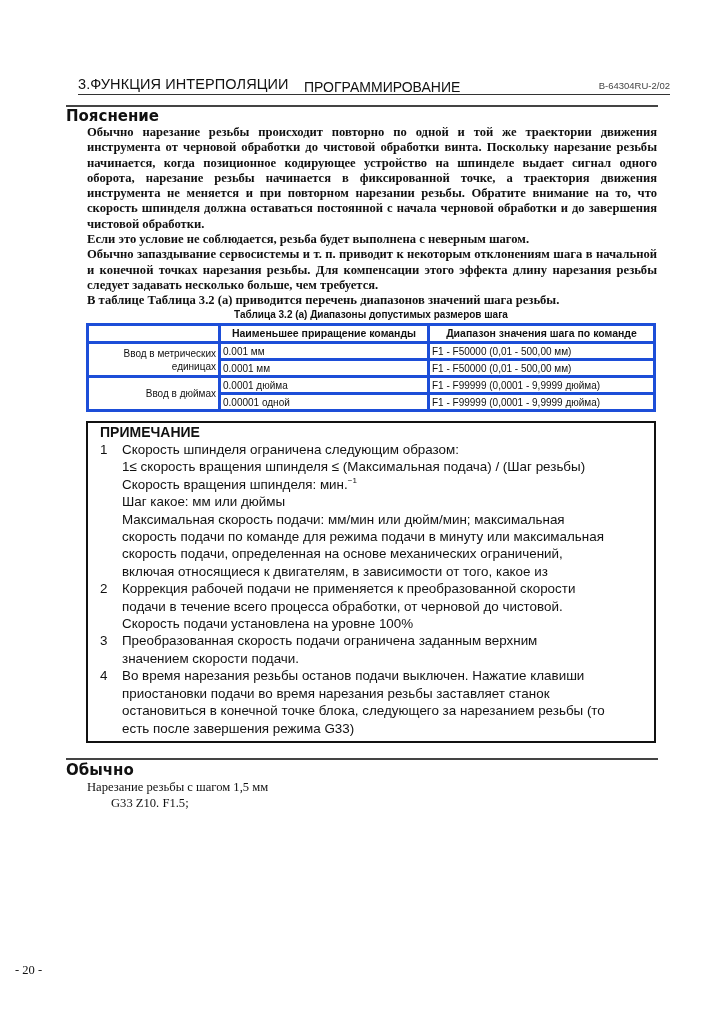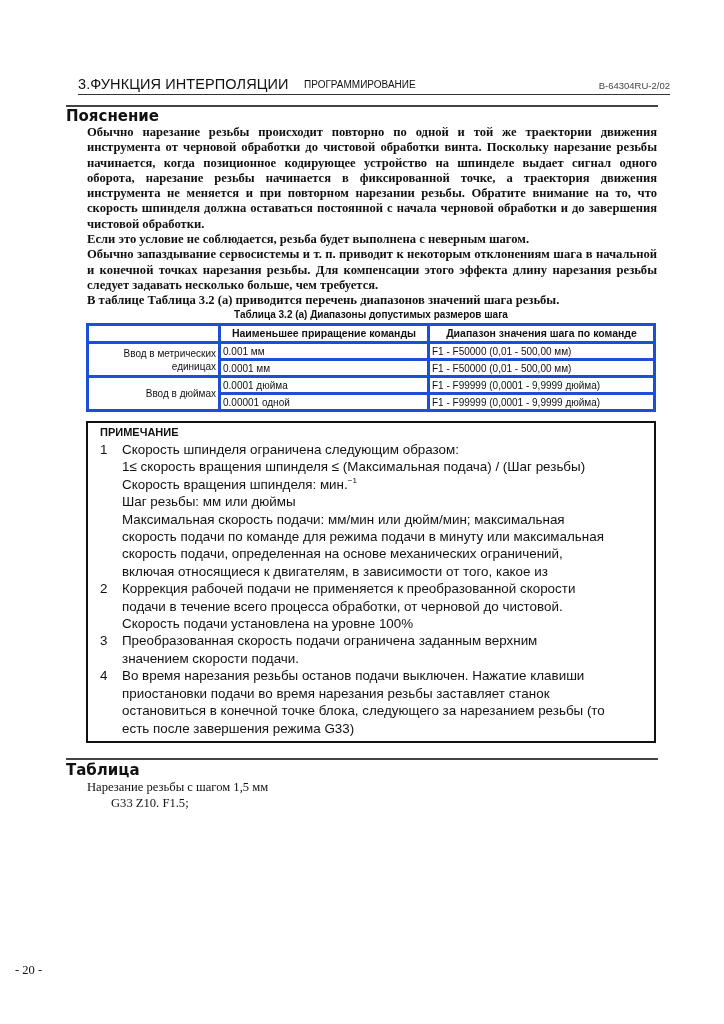--- a/index.html
+++ b/index.html
@@ -1,20 +1,20 @@
 <!DOCTYPE html>
 <html><head>
 <meta charset="utf-8">
 <style>
   html, body { margin:0; padding:0; background:#ffffff; }
   body { width:724px; height:1024px; position:relative; overflow:hidden; color:#111; }
 
   .header { position:absolute; left:78px; top:76px; width:592px; height:18px; border-bottom:1px solid #333; }
   .header .chap { position:absolute; left:0; top:0; font-size:14.5px; font-family:"Liberation Sans", sans-serif; letter-spacing:0.1px; }
-  .header .sub { position:absolute; left:226px; top:3px; font-size:10px; font-family:"Liberation Sans", sans-serif; }
+  .header .sub { position:absolute; left:226px; top:3px; font-size:14px; font-family:"Liberation Sans", sans-serif; }
   .header .docid { position:absolute; right:0; top:4px; font-size:9.5px; color:#444; font-family:"Liberation Sans", sans-serif; }
 
   .rule { position:absolute; left:66px; width:592px; height:2px; background:#444; }
 
   .sec-title { position:absolute; left:66px; font-size:15px; font-weight:bold; font-family:"DejaVu Sans", sans-serif; }
 
   .para { position:absolute; left:87px; width:570px; font-family:"Liberation Serif", serif; font-size:12.6px; line-height:15.3px; text-align:justify; }
   .para p { margin:0;font-weight:bold; }
   .para p.last-left { text-align-last:left; }
 
@@ -22,21 +22,21 @@
 
   table.range { position:absolute; left:86px; top:323px; width:570px; border-collapse:collapse; font-family:"Liberation Sans", sans-serif; font-size:10px; border:2px solid #111; }
   table.range td, table.range th { border:3px solid #1d4ed8; padding:0 2px; height:14px; line-height:13px; }
   table.range th { font-weight:bold; font-size:10.5px; text-align:center; border-bottom:2px solid #111; height:15px; }
   table.range td.rowhead { text-align:right; width:125px; }
   table.range td.inc { width:202px; text-align:left; }
   table.range td.rng { text-align:left; }
   table.range tr.grp-end td { border-bottom:2px solid #111; }
 
   .note { position:absolute; left:86px; top:421px; width:566px; height:318px; border:2px solid #111; font-family:"Liberation Sans", sans-serif; font-size:13.4px; line-height:17.4px; }
-  .note .ntitle { position:absolute; left:12px; top:1px; font-weight:bold; font-size:11px; }
+  .note .ntitle { position:absolute; left:12px; top:1px; font-weight:bold; font-size:14px; }
   .note .items { position:absolute; left:12px; top:18px; width:548px; }
   .note .item { position:relative; padding-left:22px; }
   .note .item .num { position:absolute; left:0; top:0; }
   .note .item .line { display:block; white-space:nowrap; }
   sup { font-size:8px; vertical-align:6px; line-height:0; }
 
   .example { position:absolute; left:87px; top:780px; font-family:"Liberation Serif", serif; font-size:12.6px; line-height:15.5px; }
   .example .code { padding-left:24px; }
 
   .pagenum { position:absolute; left:15px; width:724px; top:963px; text-align:left; font-family:"Liberation Serif", serif; font-size:12.5px; }
@@ -91,21 +91,21 @@
   </table>
 
 <div class="note">
   <div class="ntitle">ПРИМЕЧАНИЕ</div>
   <div class="items">
     <div class="item">
       <span class="num">1</span>
       <span class="line">Скорость шпинделя ограничена следующим образом:</span>
       <span class="line">1≤ скорость вращения шпинделя ≤ (Максимальная подача) / (Шаг резьбы)</span>
       <span class="line"><span>Скорость вращения шпинделя: мин.</span><sup>−1</sup></span>
-      <span class="line">Шаг резьбы: мм или дюймы</span>
+      <span class="line">Шаг какое: мм или дюймы</span>
       <span class="line">Максимальная скорость подачи: мм/мин или дюйм/мин; максимальная</span>
       <span class="line">скорость подачи по команде для режима подачи в минуту или максимальная</span>
       <span class="line">скорость подачи, определенная на основе механических ограничений,</span>
       <span class="line">включая относящиеся к двигателям, в зависимости от того, какое из</span>
     </div>
     <div class="item">
       <span class="num">2</span>
       <span class="line">Коррекция рабочей подачи не применяется к преобразованной скорости</span>
       <span class="line">подачи в течение всего процесса обработки, от черновой до чистовой.</span>
       <span class="line">Скорость подачи установлена на уровне 100%</span>
@@ -119,20 +119,20 @@
       <span class="num">4</span>
       <span class="line">Во время нарезания резьбы останов подачи выключен. Нажатие клавиши</span>
       <span class="line">приостановки подачи во время нарезания резьбы заставляет станок</span>
       <span class="line">остановиться в конечной точке блока, следующего за нарезанием резьбы (то</span>
       <span class="line">есть после завершения режима G33)</span>
     </div>
   </div>
 </div>
 
 <div class="rule" style="top:758px;"></div>
-<div class="sec-title" style="top:761px;">Таблица</div>
+<div class="sec-title" style="top:761px;">Обычно</div>
 
 <div class="example">
   <div>Нарезание резьбы с шагом 1,5 мм</div>
   <div class="code">G33 Z10. F1.5;</div>
 </div>
 
 <div class="pagenum">- 20 -</div>
 
 </body></html>

